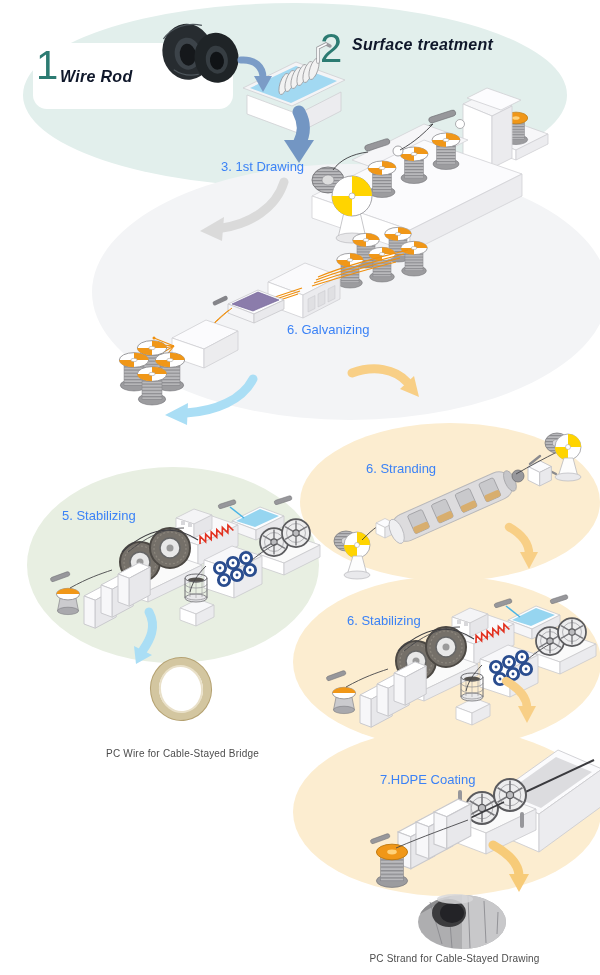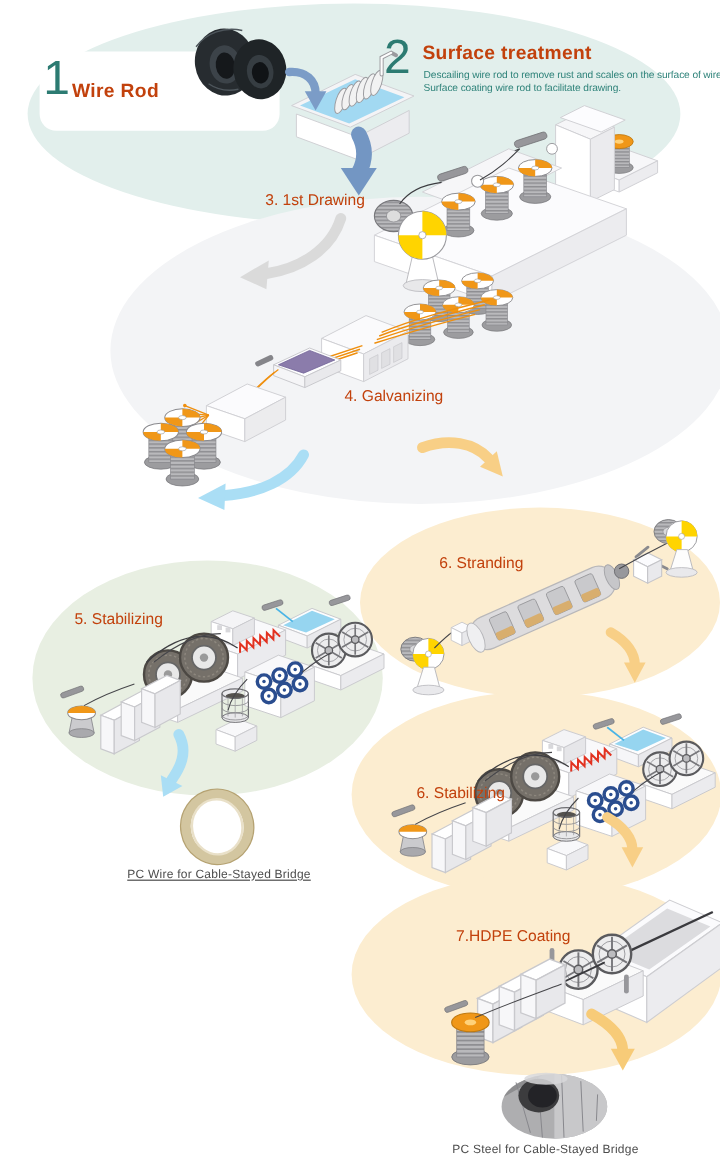--- a/index.html
+++ b/index.html
@@ -1,23 +1,23 @@
 <!DOCTYPE html>
 <html><head>
 <meta charset="utf-8">
 <style>
   html,body{margin:0;padding:0;background:#fff;}
   .stage{position:relative;width:600px;height:975px;overflow:hidden;background:#fff;font-family:"Liberation Sans",sans-serif;}
   .stage svg{position:absolute;left:0;top:0;}
   .t{position:absolute;font-family:"Liberation Sans",sans-serif;}
   .num{color:#2c7b72;font-size:40px;font-weight:400;line-height:1;}
-  .ttl{color:#c2410c;font-size:16px;font-weight:bold;letter-spacing:.3px;}
+  .ttl{color:#0f172a;font-size:16px;font-weight:bold;letter-spacing:.3px;font-style:italic;}
   .desc{color:#2f837a;font-size:8.5px;line-height:10.5px;letter-spacing:-.1px;}
   .desc div{white-space:nowrap;}
-  .lbl{font-size:13px;color:#c2410c;}
+  .lbl{font-size:13px;color:#3b82f6;}
   .cap{font-size:10px;color:#4c4c4c;text-align:center;letter-spacing:.2px;}
 </style>
 </head>
 <body>
 
 <div class="stage">
 
 <svg width="600" height="975" viewBox="0 0 600 975">
   <defs>
     <pattern id="ribs" width="4" height="3" patternUnits="userSpaceOnUse">
@@ -421,28 +421,24 @@
     <path d="M149,612 C157,627 150,640 143,650" fill="none" stroke="#aadef5" stroke-width="9" stroke-linecap="round"></path>
     <polygon points="136,664 134,646 152,655" fill="#aadef5"></polygon>
   </g>
 </svg>
 
 <div class="t num" style="left:36px;top:45px;">1</div>
 <div class="t ttl" style="left:60px;top:52px;margin-top:16px;">Wire Rod</div>
 
 <div class="t num" style="left:320px;top:28px;">2</div>
 <div class="t ttl" style="left:352px;top:36px;">Surface treatment</div>
-<div class="t desc" style="left:353px;top:57px;">
-  <div>Descailing wire rod to remove rust and scales on the surface of wire</div>
-  <div>Surface coating wire rod to facilitate drawing.</div>
-</div>
 
 <div class="t lbl" style="left:221px;top:159px;">3. 1st Drawing</div>
-<div class="t lbl" style="left:287px;top:322px;">4. Galvanizing</div>
+<div class="t lbl" style="left:287px;top:322px;">6. Galvanizing</div>
 <div class="t lbl" style="left:62px;top:508px;">5. Stabilizing</div>
 <div class="t lbl" style="left:366px;top:461px;">6. Stranding</div>
-<div class="t lbl" style="left:347px;top:613px;margin-top:40px;">6. Stabilizing</div>
+<div class="t lbl" style="left:347px;top:613px;">6. Stabilizing</div>
 <div class="t lbl" style="left:341px;top:772px;margin-left:39px;">7.HDPE Coating</div>
 
-<div class="t cap" style="left:85px;top:724px;width:195px;text-decoration:underline;">PC Wire for Cable-Stayed Bridge</div>
-<div class="t cap" style="left:357px;top:953px;width:195px;">PC Steel for Cable-Stayed Bridge</div>
+<div class="t cap" style="left:85px;top:748px;width:195px;">PC Wire for Cable-Stayed Bridge</div>
+<div class="t cap" style="left:357px;top:953px;width:195px;">PC Strand for Cable-Stayed Drawing</div>
 
 </div>
 
 </body></html>

